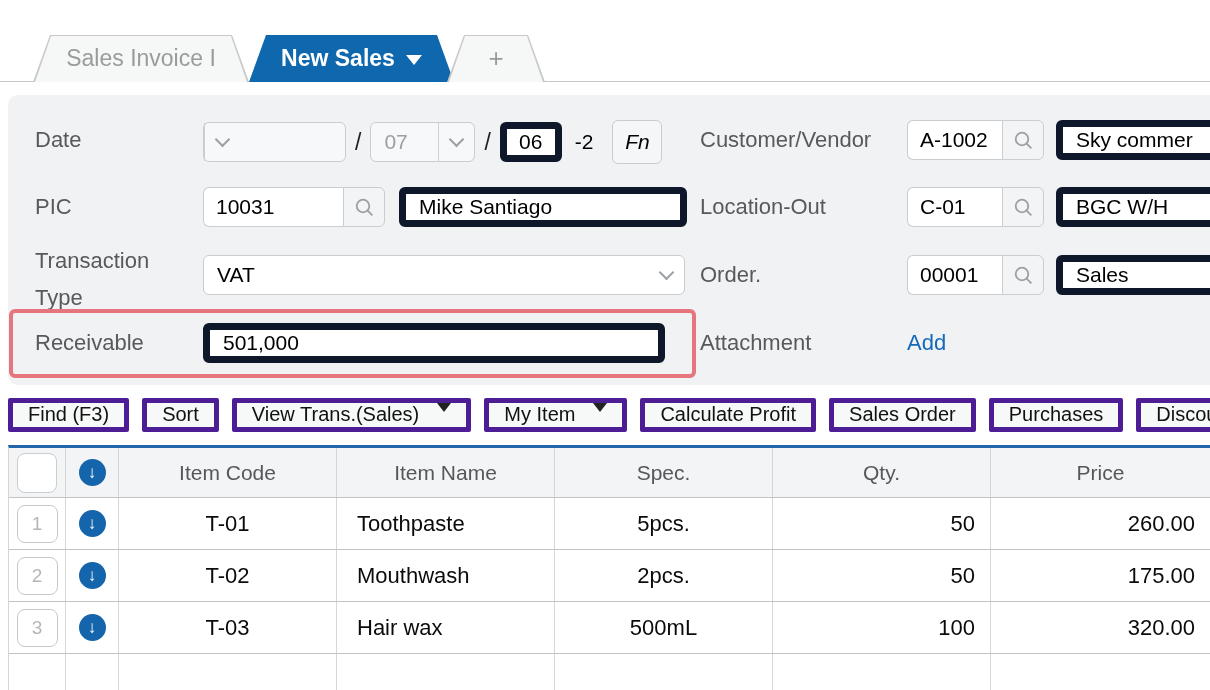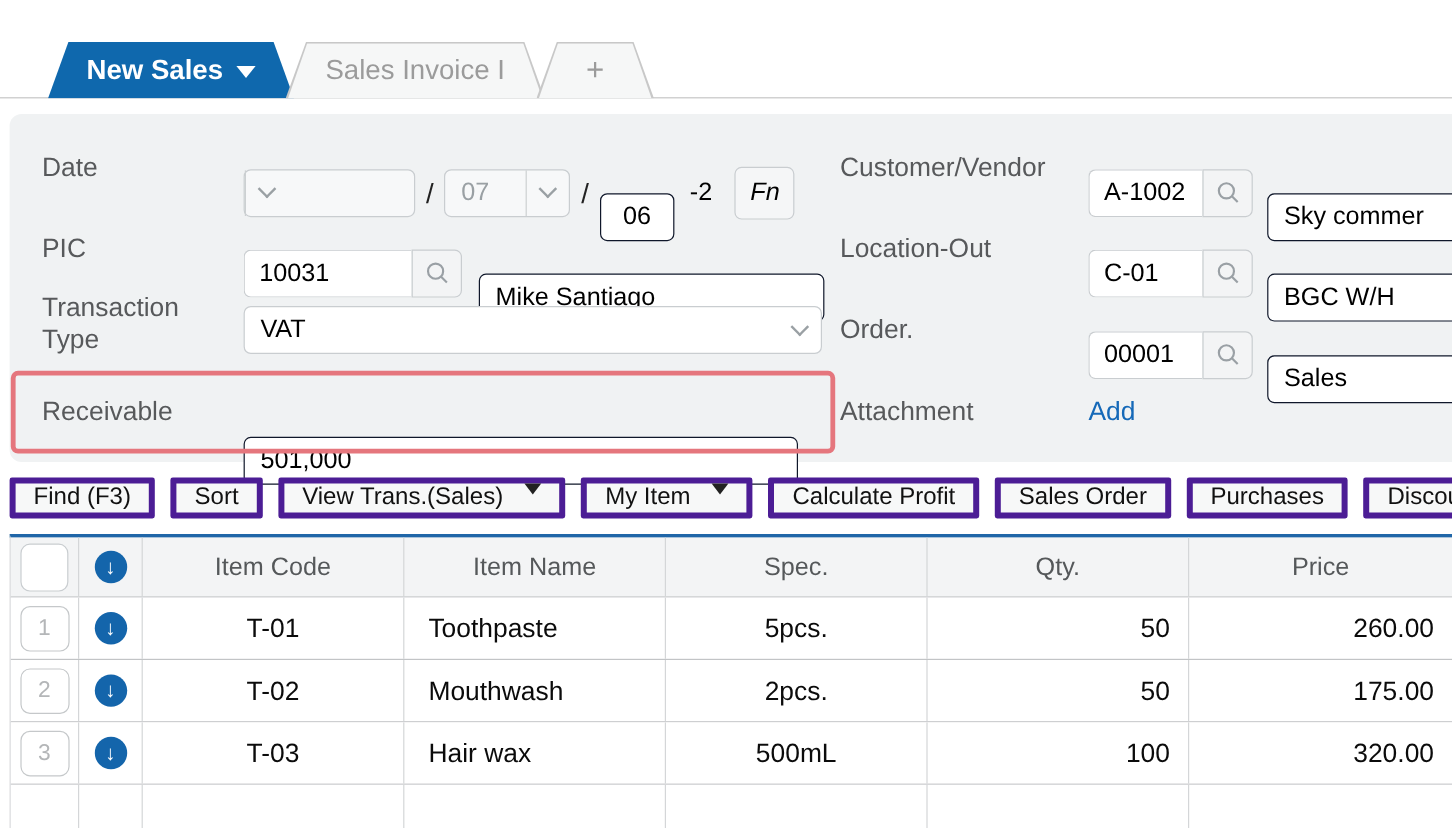--- a/index.html
+++ b/index.html
@@ -26,31 +26,31 @@
   .lbl { position:absolute; color:#57595b; font-size:22px; line-height:40px; white-space:nowrap; }
   .fld { position:absolute; display:flex; align-items:center; }
   #lbl-date        { left:27px;  top:25px; }
   #fld-date        { left:195px; top:25px; }
   #lbl-customer    { left:692px; top:25px; }
   #fld-customer    { left:899px; top:25px; }
   #lbl-pic         { left:27px;  top:92px; }
   #fld-pic         { left:195px; top:92px; }
   #lbl-location    { left:692px; top:92px; }
   #fld-location    { left:899px; top:92px; }
-  #lbl-trans       { left:27px;  top:147px; line-height:27px; width:160px; white-space:normal; }
+  #lbl-trans       { left:27px;  top:147px; line-height:37px; width:160px; white-space:normal; }
   #fld-trans       { left:195px; top:160px; }
   #lbl-dept        { left:692px; top:160px; }
   #fld-dept        { left:899px; top:160px; }
   #lbl-receivable  { left:27px;  top:228px; }
   #fld-receivable  { left:195px; top:228px; }
   #lbl-attachment  { left:692px; top:228px; }
   #fld-attachment  { left:899px; top:228px; height:40px; }
   #highlight-box   { position:absolute; left:1px; top:214px; width:687px; height:69px; border:4px solid #e5767d; border-radius:6px; pointer-events:none; }
 
-  .input { height:40px; background:#fff; border:1px solid #0f172a; border-radius:6px; display:flex; align-items:center; padding:0 13px; font-size:21px; color:#000;margin-top:41px; }
+  .input { height:40px; background:#fff; border:7px solid #0f172a; border-radius:6px; display:flex; align-items:center; padding:0 13px; font-size:21px; color:#000; }
   .select { display:flex; align-items:stretch; height:40px; border:1px solid #c9cdd0; border-radius:6px; background:#fff; }
   .select .sel-val { flex:1; display:flex; align-items:center; padding:0 13px; font-size:21px; overflow:hidden; }
   .select .sel-chev { width:36px; display:flex; align-items:center; justify-content:center; }
   .select.bordered .sel-chev { border-left:1px solid #ccd0d2; }
   .select.dim { background:#f7f8f9; }
   .select.dim .sel-val { color:#9aa0a4; }
   .chev { width:11px; height:11px; border-right:2px solid #9aa0a4; border-bottom:2px solid #9aa0a4; transform:rotate(45deg); margin-top:-6px; }
   .slash { font-size:23px; color:#222; line-height:40px; margin:0 9px; }
   .day-offset { font-size:21px; line-height:40px; margin-left:13px; }
   .fn-btn { width:50px; height:44px; margin-left:19px; background:#f5f6f7; border:1px solid #c9cdd0; border-radius:6px; display:flex; align-items:center; justify-content:center; font-size:21px; font-style:italic; }
@@ -81,31 +81,31 @@
   .tcell.num  { justify-content:flex-end; padding-right:15px; }
   .rownum { width:41px; height:38px; border:1px solid #c5c8ca; border-radius:8px; color:#b4b6b8; font-size:19px; display:flex; align-items:center; justify-content:center; background:#fff; }
   .headcheck { width:40px; height:40px; border:1px solid #c9cdd0; border-radius:8px; background:#fff; cursor:pointer; }
   .dlcircle { width:27px; height:27px; border-radius:50%; background:#1465ab; color:#fff; display:flex; align-items:center; justify-content:center; font-size:17px; font-weight:bold; cursor:pointer; }
 </style>
 </head>
 <body>
 
 <div class="tab-underline"></div>
 <div class="tabbar">
+  <div class="tab t2">
+    <span class="shape-border"></span>
+    <span class="shape-fill"></span>
+    <span class="tab-label">Sales Invoice I</span>
+  </div>
   <div class="tab t1 active">
     <span class="shape-border"></span>
     <span class="tab-label">
         <span>New Sales</span>
         <span class="tri-white"></span>
       </span>
-  </div>
-  <div class="tab t2">
-    <span class="shape-border"></span>
-    <span class="shape-fill"></span>
-    <span class="tab-label">Sales Invoice I</span>
   </div>
   <div class="tab t3">
     <span class="shape-border"></span>
     <span class="shape-fill"></span>
     <span class="tab-label">+</span>
   </div>
 </div>
 
 <div class="panel">
 

